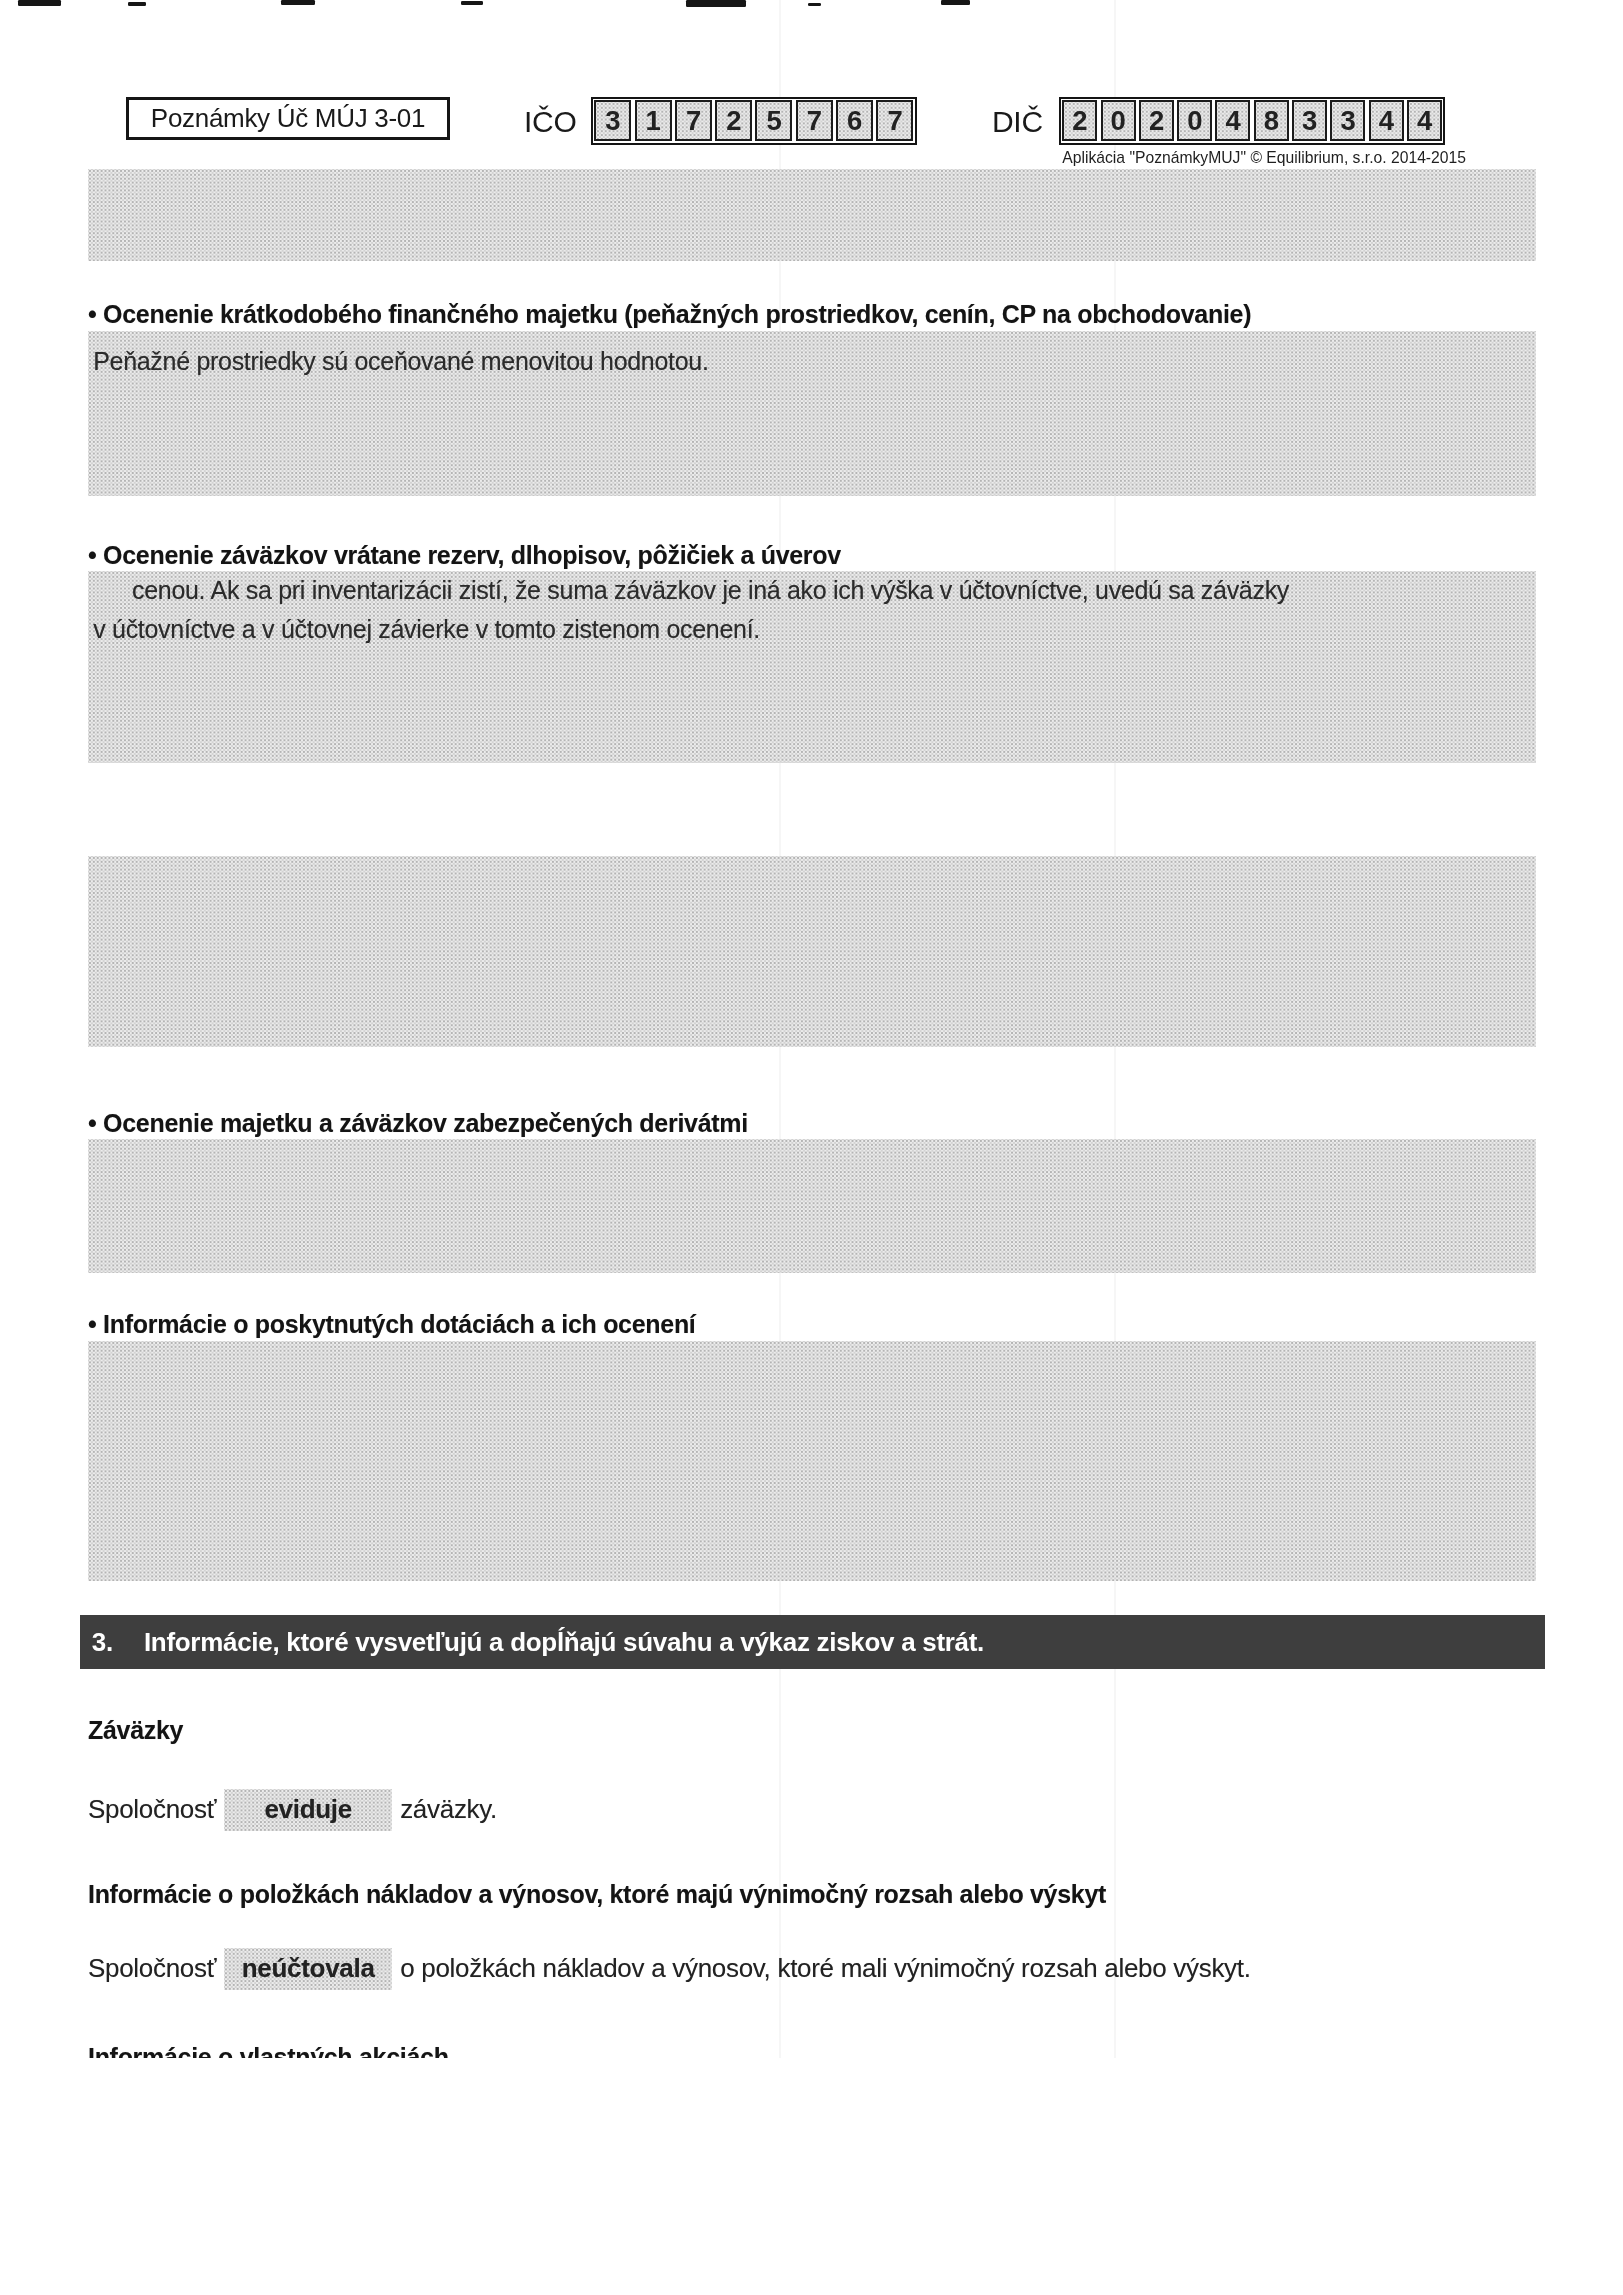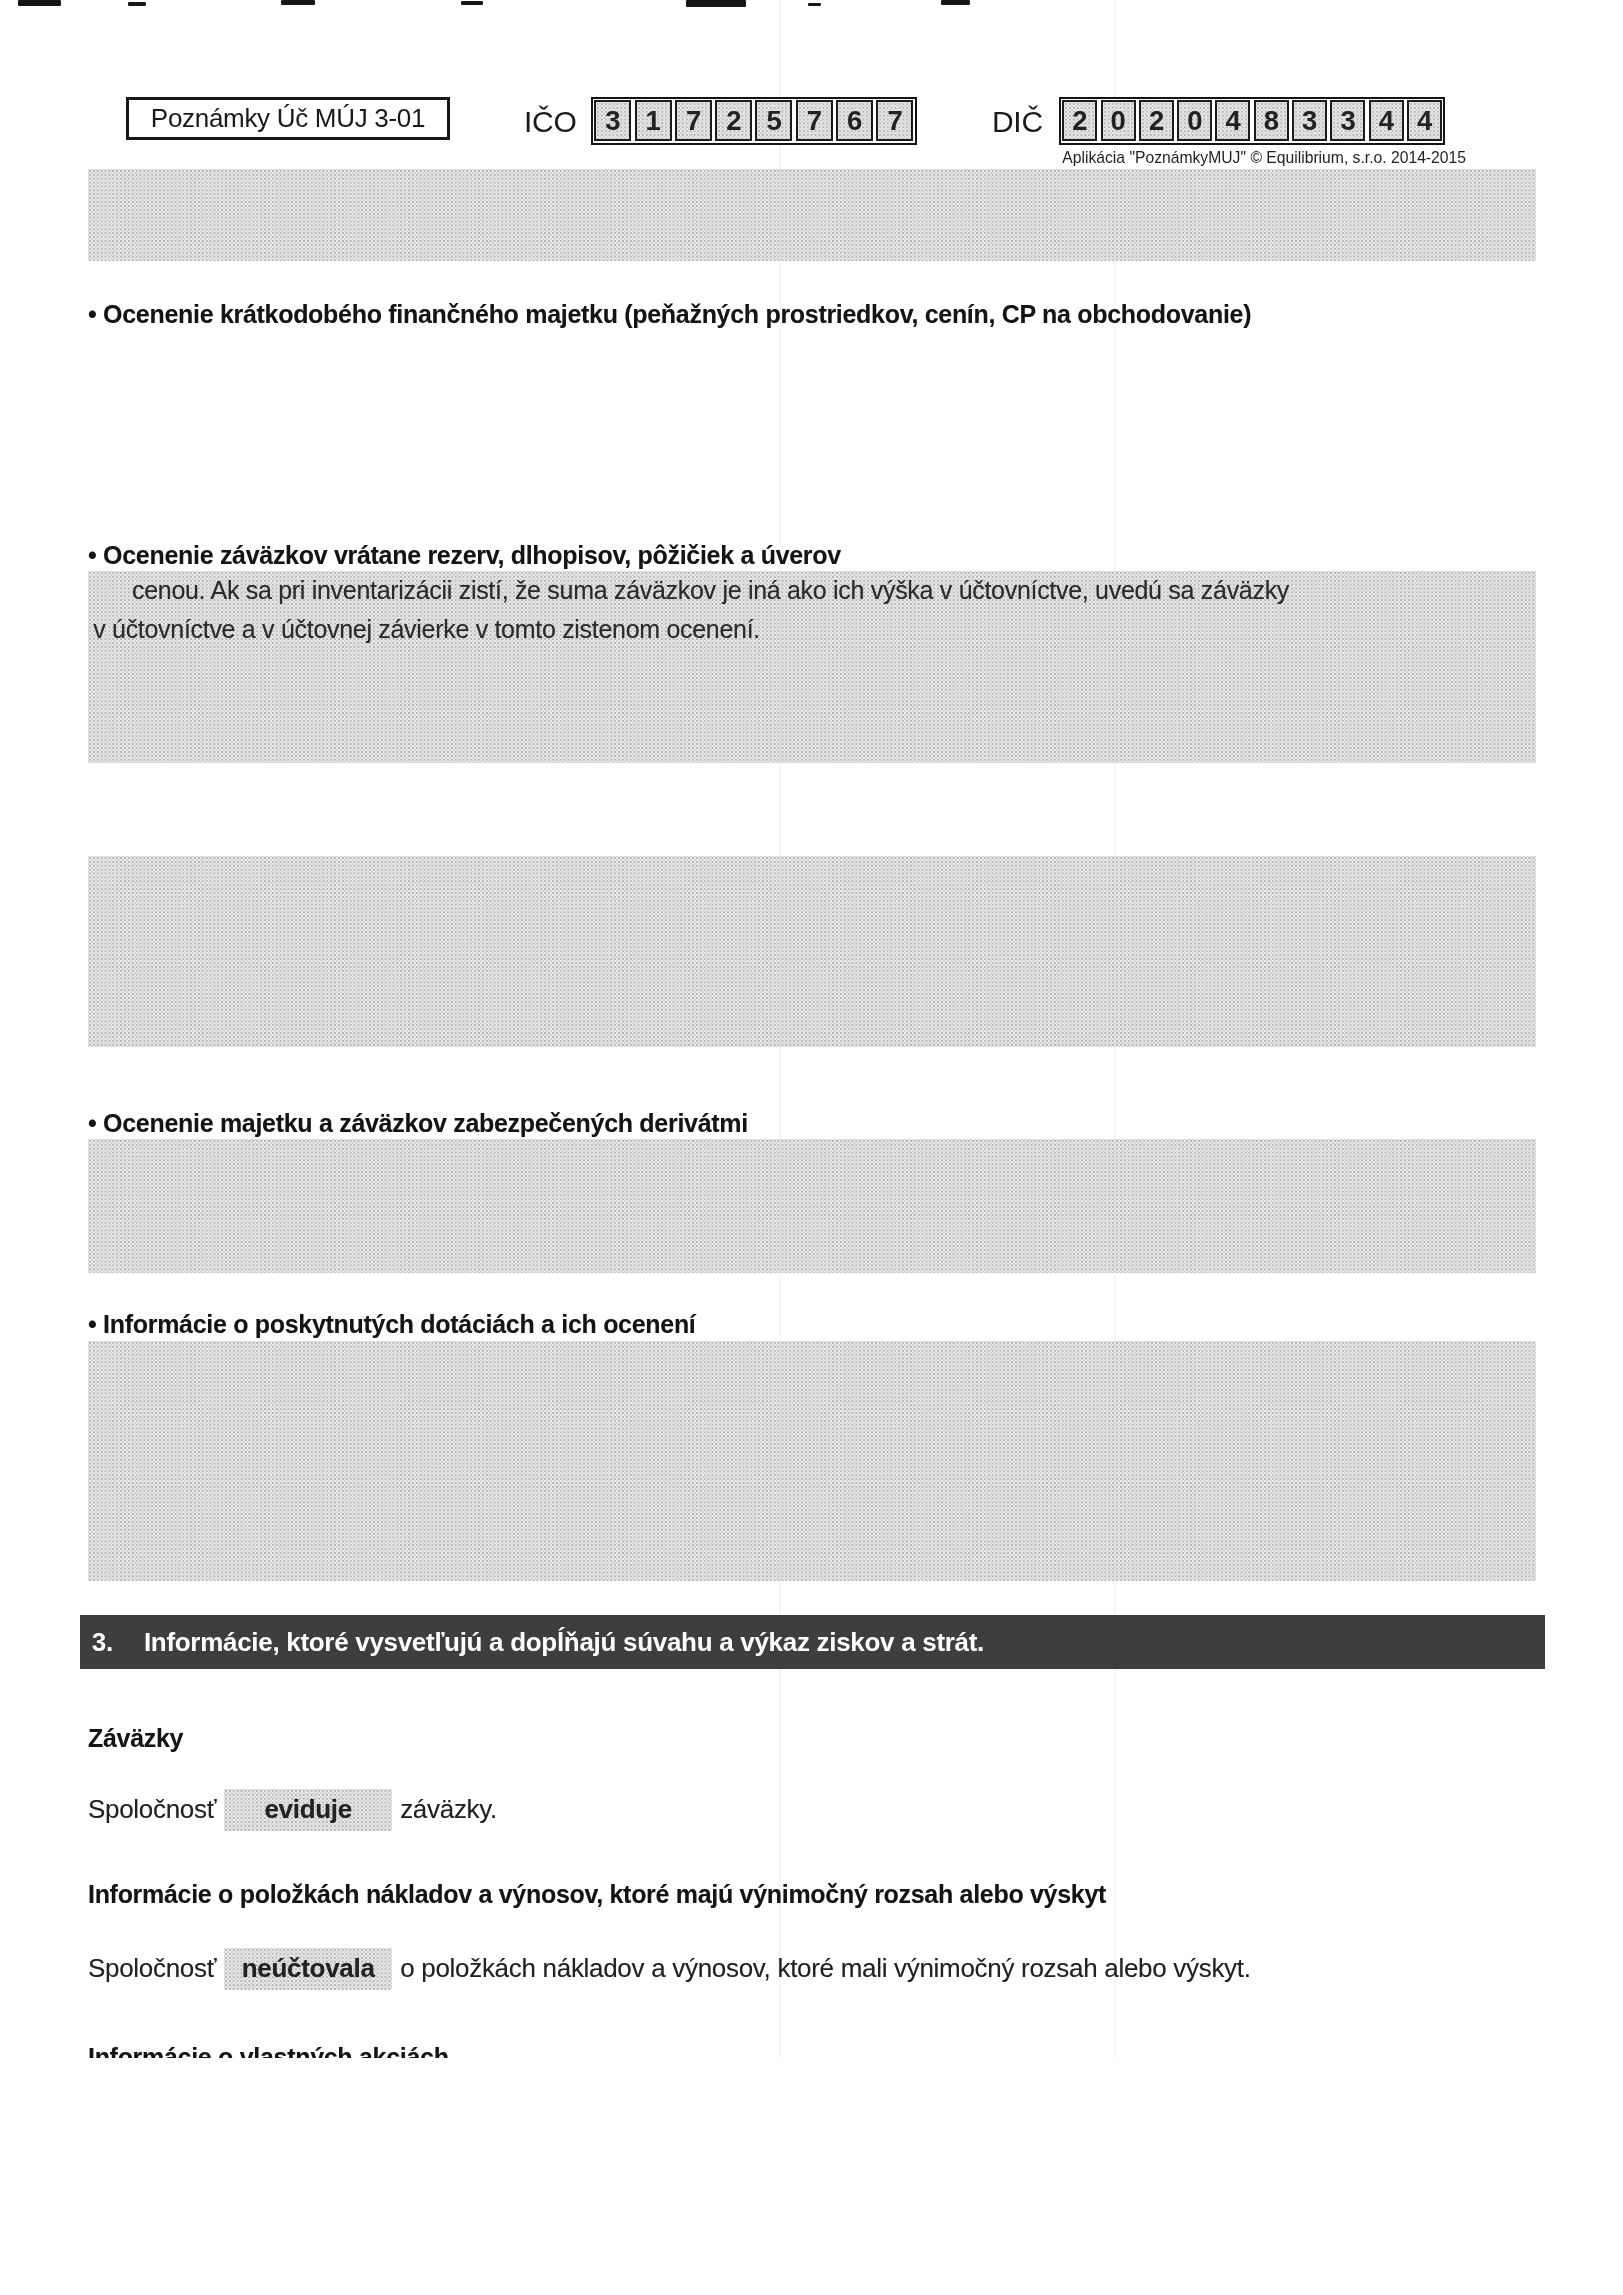--- a/index.html
+++ b/index.html
@@ -133,41 +133,44 @@
     <div class="digit-cell halftone">3</div>
     <div class="digit-cell halftone">3</div>
     <div class="digit-cell halftone">4</div>
     <div class="digit-cell halftone">4</div>
   </div>
   <div class="abs app-credit">Aplikácia "PoznámkyMUJ" © Equilibrium, s.r.o. 2014-2015</div>
 
   <div class="abs gray-box halftone top-band"></div>
 
   <div class="abs bullet-heading" style="top:300px;">Ocenenie krátkodobého finančného majetku (peňažných prostriedkov, cenín, CP na obchodovanie)</div>
+  <div class="abs gray-box halftone" style="top:331px;height:165px;">
+    <div class="box-text">Peňažné prostriedky sú oceňované menovitou hodnotou.</div>
+  </div>
 
   <div class="abs bullet-heading" style="top:541px;">Ocenenie záväzkov vrátane rezerv, dlhopisov, pôžičiek a úverov</div>
   <div class="abs gray-box halftone" style="top:571px;height:192px;">
     <div class="box-text" style="padding-top:0;padding-left:44px;">cenou. Ak sa pri inventarizácii zistí, že suma záväzkov je iná ako ich výška v účtovníctve, uvedú sa záväzky</div>
     <div class="box-text" style="padding-top:0;">v účtovníctve a v účtovnej závierke v tomto zistenom ocenení.</div>
   </div>
 
   <div class="abs gray-box halftone" style="top:856px;height:191px;"></div>
 
   <div class="abs bullet-heading" style="top:1109px;">Ocenenie majetku a záväzkov zabezpečených derivátmi</div>
   <div class="abs gray-box halftone" style="top:1139px;height:134px;"></div>
 
   <div class="abs bullet-heading" style="top:1310px;">Informácie o poskytnutých dotáciách a ich ocenení</div>
   <div class="abs gray-box halftone" style="top:1341px;height:240px;"></div>
 
   <div class="section-bar abs" style="position:absolute;">
     <span class="bar-number">3.</span>
     <span class="bar-title">Informácie, ktoré vysvetľujú a dopĺňajú súvahu a výkaz ziskov a strát.</span>
   </div>
 
-  <div class="abs stmt-heading" style="top:1716px;margin-top:8px;">Záväzky</div>
+  <div class="abs stmt-heading" style="top:1716px;">Záväzky</div>
   <div class="abs stmt-line" style="top:1787px;">
     <span>Spoločnosť</span>
     <span class="hl halftone">eviduje</span>
     <span>záväzky.</span>
   </div>
 
   <div class="abs stmt-heading" style="top:1880px;">Informácie o položkách nákladov a výnosov, ktoré majú výnimočný rozsah alebo výskyt</div>
   <div class="abs stmt-line" style="top:1946px;">
     <span>Spoločnosť</span>
     <span class="hl halftone">neúčtovala</span>

